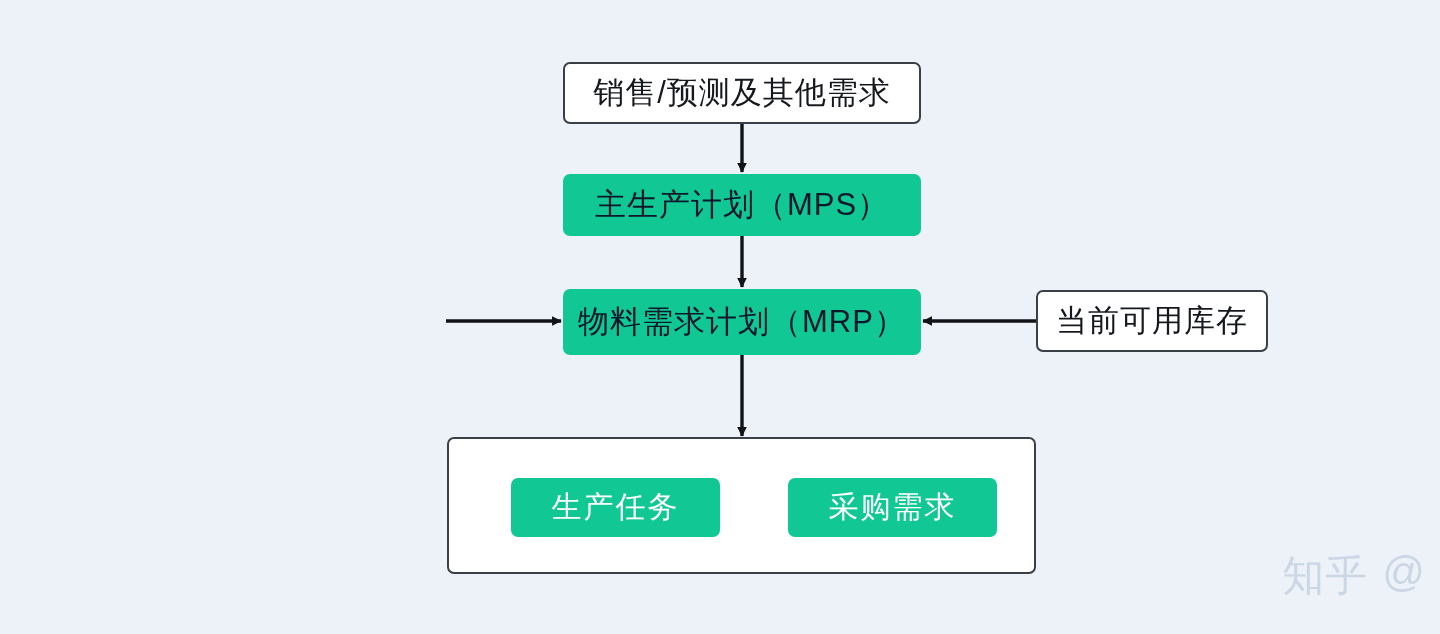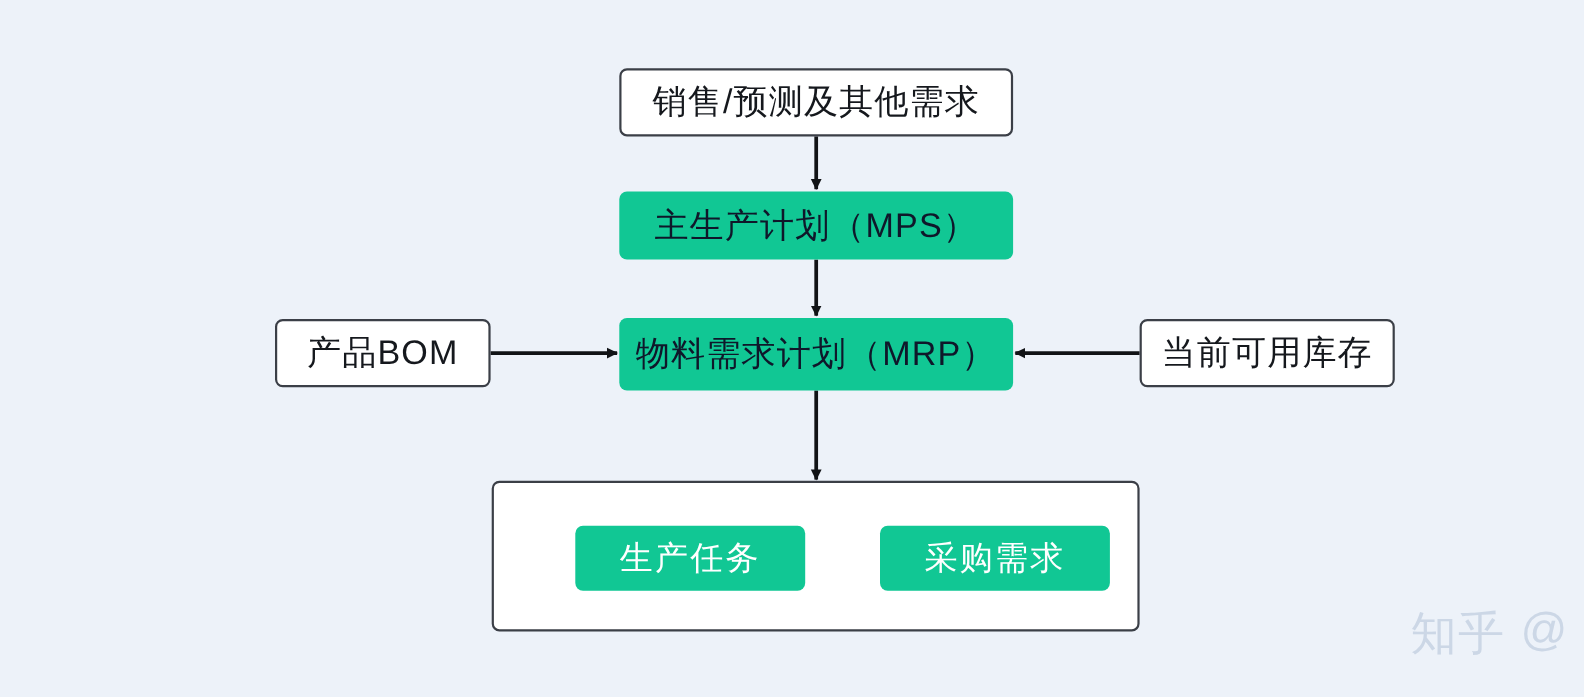--- a/index.html
+++ b/index.html
@@ -61,21 +61,20 @@
     font-size: 31px;
   }
 
   .node-chip {
     background: #11c794;
     border: none;
     border-radius: 7px;
     color: #ffffff;
     font-size: 30px;
     letter-spacing: 2px;
-    margin-left: 12px;
   }
 
   .group-box {
     position: absolute;
     box-sizing: border-box;
     background: #ffffff;
     border: 2px solid #3b3f47;
     border-radius: 7px;
   }
 
@@ -136,21 +135,20 @@
       <line x1="742" y1="355" x2="742" y2="436" stroke="#111316" stroke-width="3.4" marker-end="url(#arrowhead)"></line>
     </g>
   </svg>
 
   <div id="node-demand" class="node node-plain">销售/预测及其他需求</div>
 
   <div id="node-mps" class="node node-green">主生产计划（MPS）</div>
 
   <div id="node-mrp" class="node node-green">物料需求计划（MRP）</div>
 
-  <div id="node-bom" class="node node-plain">产品BOM</div>
 
   <div id="node-inventory" class="node node-plain">当前可用库存</div>
 
   <div id="group-outputs" class="group-box"></div>
 
   <div id="node-production" class="node node-chip">生产任务</div>
 
   <div id="node-purchase" class="node node-chip">采购需求</div>
 
   <div id="watermark">

